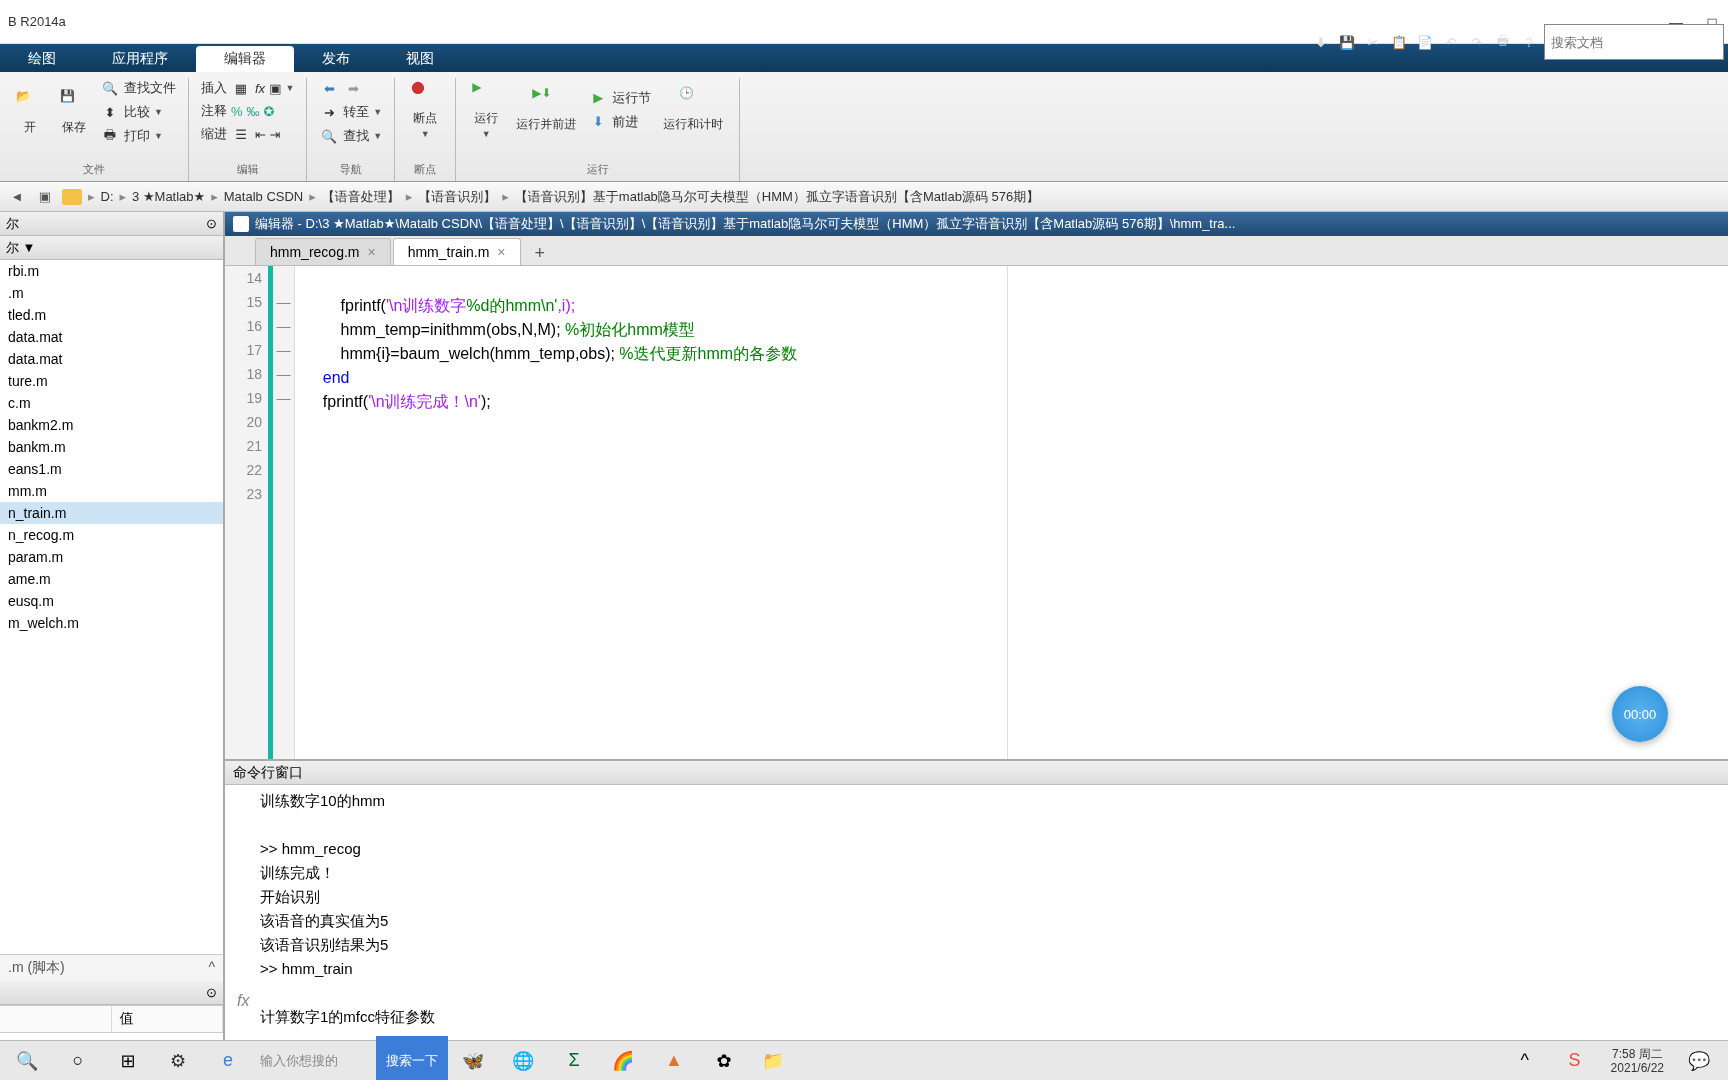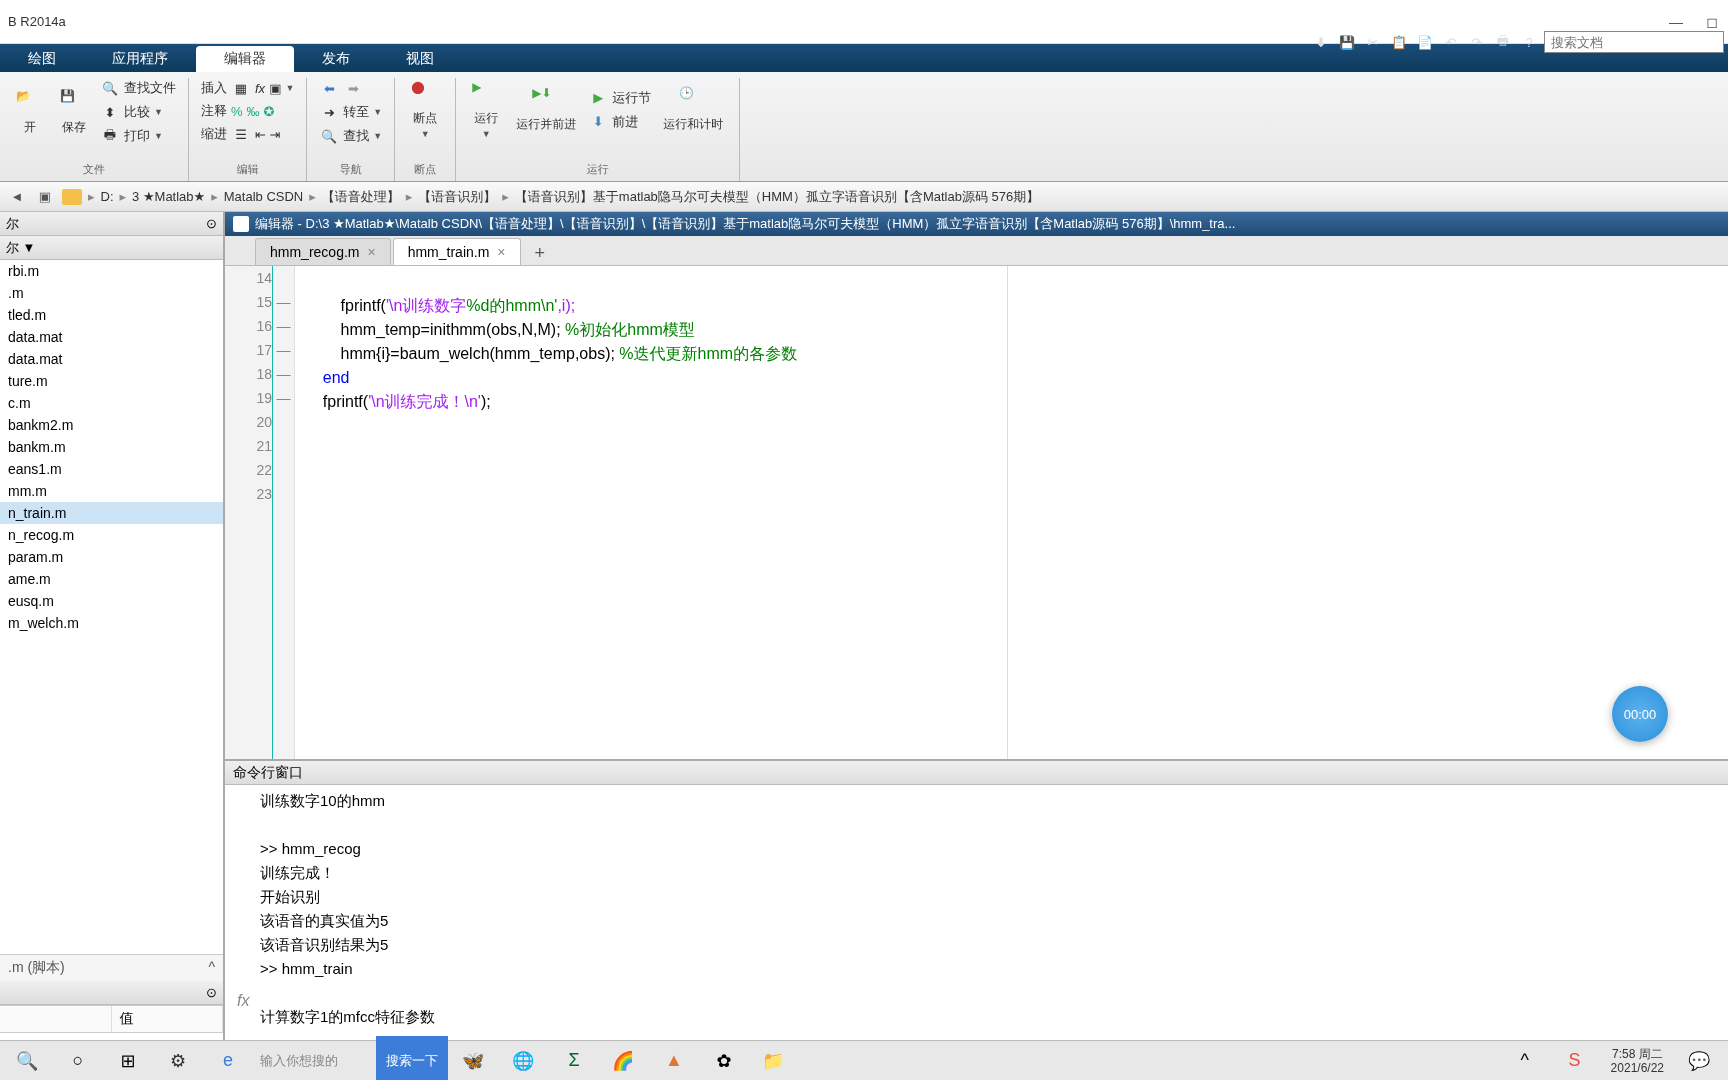--- a/index.html
+++ b/index.html
@@ -9,21 +9,21 @@
 .titlebar-left { font-size:13px; color:#333; }
 .titlebar-btns { display:flex; gap:20px; }
 .titlebar-btn { width:16px; height:16px; display:flex; align-items:center; justify-content:center; color:#555; font-size:14px; cursor:pointer; }
 
 .tabbar { height:28px; background:linear-gradient(#1a4d7a,#0d3a5c); display:flex; align-items:flex-end; }
 .main-tab { padding:4px 28px; color:#fff; font-size:14px; cursor:pointer; border-top-left-radius:4px; border-top-right-radius:4px; }
 .main-tab.active { background:#fff; color:#333; }
 
 .toolstrip-right { position:absolute; right:0; top:28px; height:28px; display:flex; align-items:center; gap:4px; padding-right:4px;}
 .ts-icon { width:22px; height:22px; display:flex; align-items:center; justify-content:center; color:#ddd; font-size:13px; cursor:pointer; }
-.search-docs { width:180px; height:22px; background:#fff; border:1px solid #888; font-size:13px; padding:0 6px; color:#14532d; }
+.search-docs { width:180px; height:36px; background:#fff; border:1px solid #888; font-size:13px; padding:0 6px; color:#14532d; }
 
 .ribbon { height:110px; background:linear-gradient(#f5f5f5,#e8e8e8); border-bottom:1px solid #999; display:flex; padding-top:6px; }
 .ribbon-group { border-right:1px solid #bbb; padding:0 12px 4px; display:flex; flex-direction:column; justify-content:space-between; position:relative; }
 .ribbon-group-label { font-size:11px; color:#666; text-align:center; padding-top:2px;}
 .ribbon-row { display:flex; gap:8px; align-items:center; }
 .ribbon-col { display:flex; flex-direction:column; gap:4px; }
 .ribbon-btn { display:flex; flex-direction:column; align-items:center; gap:2px; font-size:12px; color:#333; cursor:pointer; padding:2px 4px; }
 .ribbon-btn-big svg, .ribbon-btn-big .glyph { width:28px; height:28px; }
 .ribbon-item { display:flex; align-items:center; gap:4px; font-size:13px; color:#333; cursor:pointer; }
 .ribbon-icon { width:20px; height:20px; display:inline-flex; align-items:center; justify-content:center; }
@@ -48,21 +48,21 @@
 .right-area { flex:1; display:flex; flex-direction:column; }
 .editor-title { height:24px; background:linear-gradient(#3a6a9a,#1f4a75); color:#fff; font-size:13px; display:flex; align-items:center; padding:0 8px; gap:6px;}
 .editor-title .doc-icon { width:16px; height:16px; background:#fff; border-radius:2px; display:inline-block;}
 .editor-tabs { height:30px; background:#e8e8e8; display:flex; align-items:flex-end; border-bottom:1px solid #bbb; padding-left:30px; gap:2px;}
 .etab { padding:5px 14px; font-size:14px; background:#ddd; border:1px solid #bbb; border-bottom:none; border-top-left-radius:3px; border-top-right-radius:3px; display:flex; align-items:center; gap:8px; cursor:pointer;}
 .etab.active { background:#fff; }
 .etab-close { color:#888; cursor:pointer; font-size:14px; }
 .etab-add { padding:5px 12px; cursor:pointer; color:#555; font-size:18px; line-height:14px;}
 
 .code-area { flex:1; display:flex; background:#fff; border-bottom:2px solid #aaa; position:relative; overflow:hidden;}
-.gutter { width:48px; background:#f3f3f3; border-right:1px solid #14b8a6; font-size:14px; color:#888; text-align:right; padding:4px 0;}
+.gutter { width:48px; background:#f3f3f3; border-right:5px solid #14b8a6; font-size:14px; color:#888; text-align:right; padding:4px 6px;}
 .fold-col { width:22px; background:#f3f3f3; border-right:1px solid #ddd; font-size:14px; color:#888; text-align:center; padding:4px 0;}
 .code-body { flex:1; font-family:Consolas,monospace; font-size:16px; padding:4px 10px; line-height:24px; white-space:pre; color:#000; position:relative;}
 .right-margin { position:absolute; left:712px; top:0; bottom:0; border-left:1px solid #ddd;}
 .kw { color:#0000ff; }
 .str { color:#a020f0; }
 .com { color:#008000; }
 .gutter-line { height:24px; }
 .fold-line { height:24px; }
 
 .cmd-panel { height:295px; display:flex; flex-direction:column; background:#fff; }

